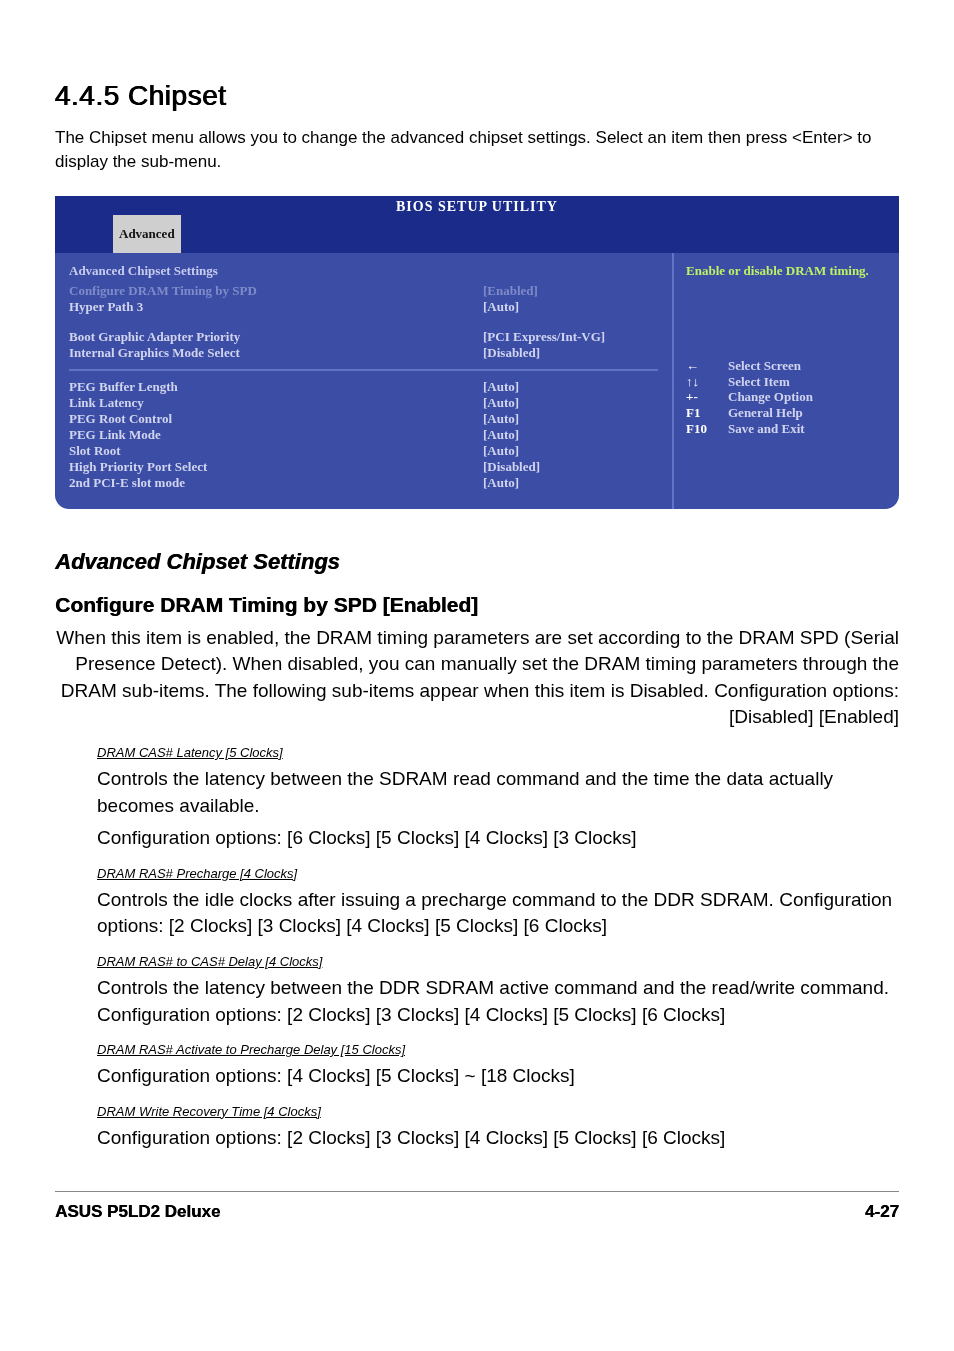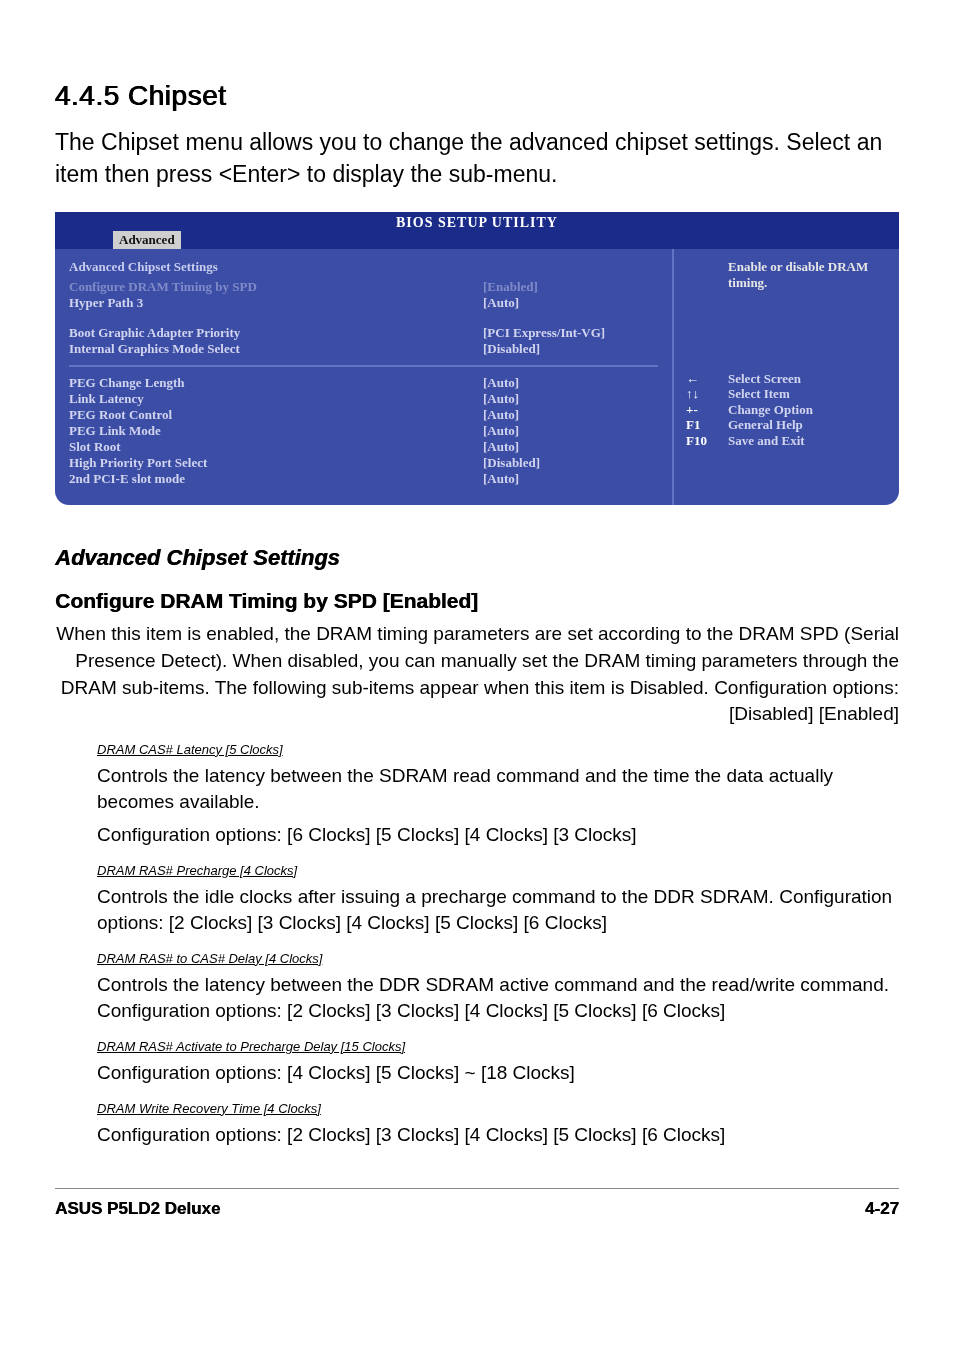--- a/index.html
+++ b/index.html
@@ -12,21 +12,21 @@
     color: #000;
   }
   .section-heading {
     font-size: 28px;
     font-weight: 400;
     letter-spacing: 0.5px;
     margin-bottom: 14px;
     text-shadow: 0.5px 0 0 #000, -0.5px 0 0 #000;
   }
   .intro {
-    font-size: 23px;
+    font-size: 17px;
     line-height: 1.4;
     margin-bottom: 22px;
   }
   
   .bios {
     width: 100%;
     border-radius: 0 0 14px 14px;
     overflow: hidden;
     font-family: Liberation Serif, serif;
     font-weight: bold;
@@ -45,21 +45,21 @@
     font-size: 14px;
   }
   .bios-tab-row {
     background: #1a2b8a;
     padding: 0 10px 0 58px;
   }
   .bios-tab {
     display: inline-block;
     background: #cfcfcf;
     color: #111;
-    padding: 1px 6px;
+    padding: 11px 6px;
     font-size: 13px;
     font-weight: bold;
   }
   .bios-body {
     display: flex;
     background: #3c4da5;
   }
   .bios-left {
     flex: 1;
     padding: 10px 14px 18px 14px;
@@ -84,24 +84,23 @@
     width: 175px;
     white-space: nowrap;
   }
   .dim { color: #7f8bc9; }
   .bios-hr {
     border: none;
     border-top: 2px solid #6272c5;
     margin: 8px 0;
   }
   .bios-help-text {
-    color: #e5e5e5;
+    color: #bef264;
     margin-bottom: 80px;
     line-height: 1.2;
-    margin-left: 42px;
   }
   .legend-row {
     display: flex;
     align-items: center;
     gap: 10px;
     line-height: 1.2;
   }
   .legend-key {
     width: 32px;
     color: #fff;
@@ -185,21 +184,21 @@
         <span class="bios-value">[PCI Express/Int-VG]</span>
       </div>
       <div class="bios-row">
         <span class="bios-label">Internal Graphics Mode Select</span>
         <span class="bios-value">[Disabled]</span>
       </div>
 
       <hr class="bios-hr">
 
       <div class="bios-row">
-        <span class="bios-label">PEG Change Length</span>
+        <span class="bios-label">PEG Buffer Length</span>
         <span class="bios-value">[Auto]</span>
       </div>
       <div class="bios-row">
         <span class="bios-label">Link Latency</span>
         <span class="bios-value">[Auto]</span>
       </div>
       <div class="bios-row">
         <span class="bios-label">PEG Root Control</span>
         <span class="bios-value">[Auto]</span>
       </div>

